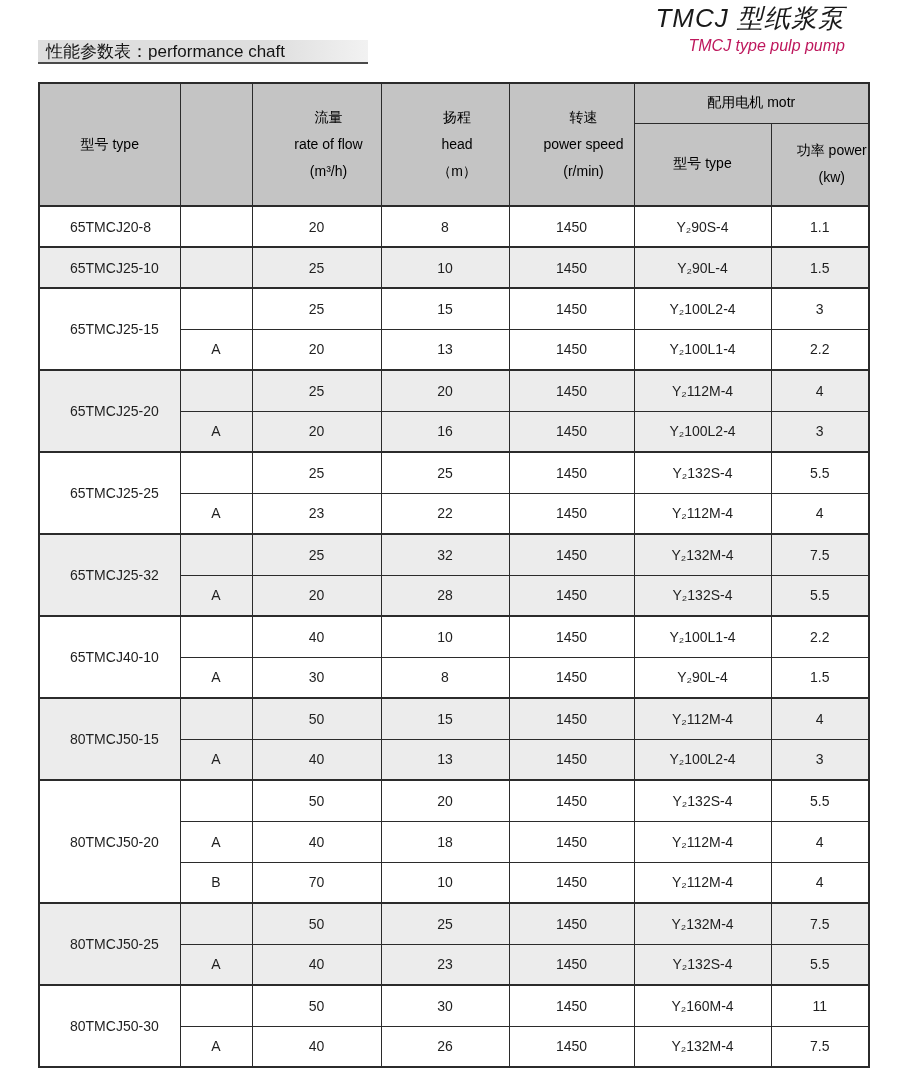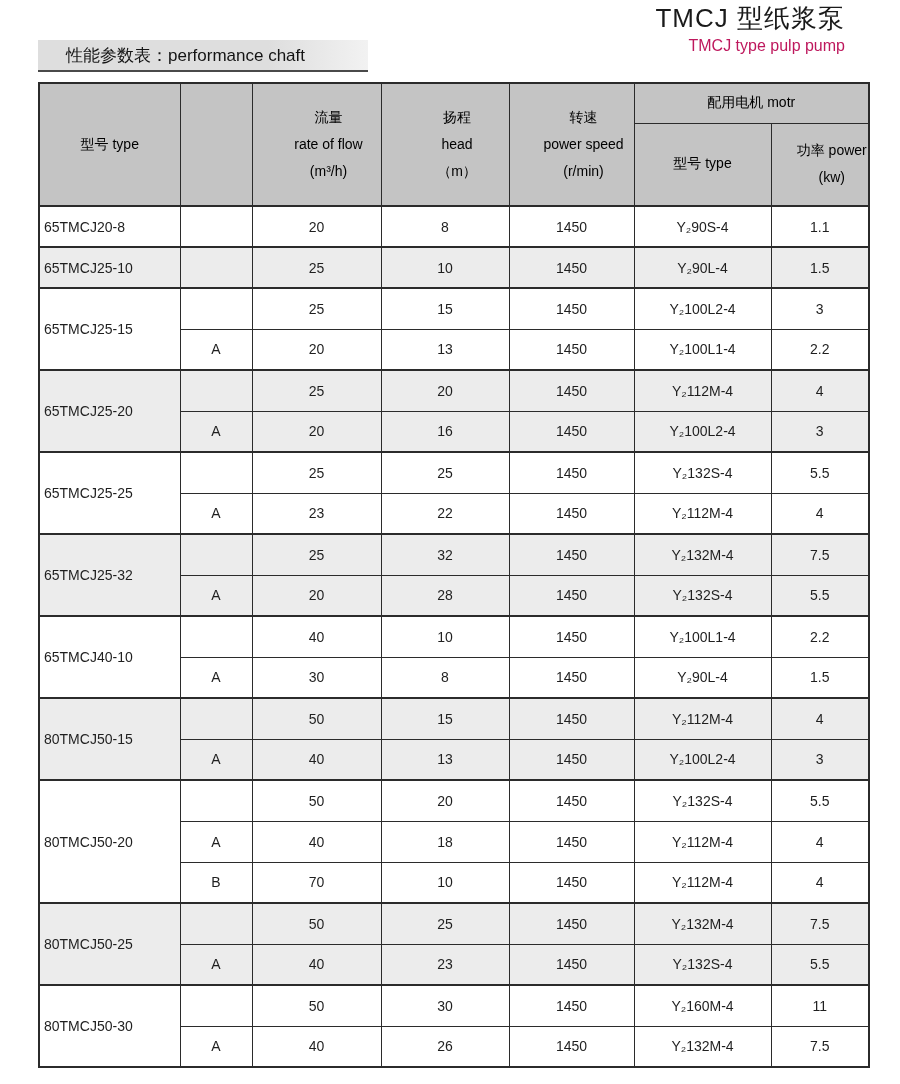--- a/index.html
+++ b/index.html
@@ -1,36 +1,36 @@
 <!DOCTYPE html>
 <html><head>
 <meta charset="utf-8">
 <style>
   * { margin: 0; padding: 0; box-sizing: border-box; }
   html, body { width: 900px; height: 1084px; background: #ffffff; font-family: "Liberation Sans", "DejaVu Sans", sans-serif; color: #1f1f1f; }
   .page { position: relative; width: 900px; height: 1084px; background: #fff; overflow: hidden; }
 
-  .title-block { position: absolute; top: 4px; right: 55px; text-align: right; }
+  .title-block { position: absolute; top: 4px; right: 55px; text-align: right; font-style: italic; }
   .title-cn { font-size: 26px; letter-spacing: 1px; color: #1a1a1a; line-height: 1.15; }
   .title-en { font-size: 16px; color: #be185d; margin-top: 3px; }
 
-  .section-bar { position: absolute; left: 38px; top: 40px; width: 330px; height: 32px;
+  .section-bar { position: absolute; left: 38px; top: 40px; width: 330px; height: 24px;
     background: linear-gradient(to right, #dedede 70%, #f2f2f2 100%);
-    border-bottom: 2px solid #4a4a4a; display: flex; align-items: center; padding-left: 28px; }
+    border-bottom: 2px solid #4a4a4a; display: flex; align-items: center; padding-left: 8px; }
   .section-bar span { font-size: 17px; color: #141414; }
 
   table.spec { position: absolute; left: 38px; top: 82px; width: 830px;
     border-collapse: collapse; table-layout: fixed; border: 2px solid #2b2b2b; }
   th, td { border: 1px solid #2b2b2b; font-weight: normal; }
   thead th { background: #c4c4c4; font-size: 14px; color: #000000; text-align: center; vertical-align: middle; }
   thead th span { display: block; line-height: 1.95; margin-left: 24px; }
   tr.hdr-top { height: 40px; }
   tr.hdr-bottom { height: 83px; }
   td { height: 41px; text-align: center; vertical-align: middle; font-size: 14px; background: #ffffff; }
-  td.model-cell { text-align: left; padding-left: 4px; }
+  td.model-cell { text-align: left; padding-left: 30px; }
   tr.shaded td { background: #ececec; margin-left: 25px; }
   tr.group-start td { border-top: 2px solid #2b2b2b; }
   col.c-model { width: 141px; }
   col.c-variant { width: 72px; }
   col.c-flow { width: 129px; }
   col.c-head { width: 128px; }
   col.c-speed { width: 125px; }
   col.c-motor { width: 137px; }
   col.c-power { width: 98px; }
 </style>

